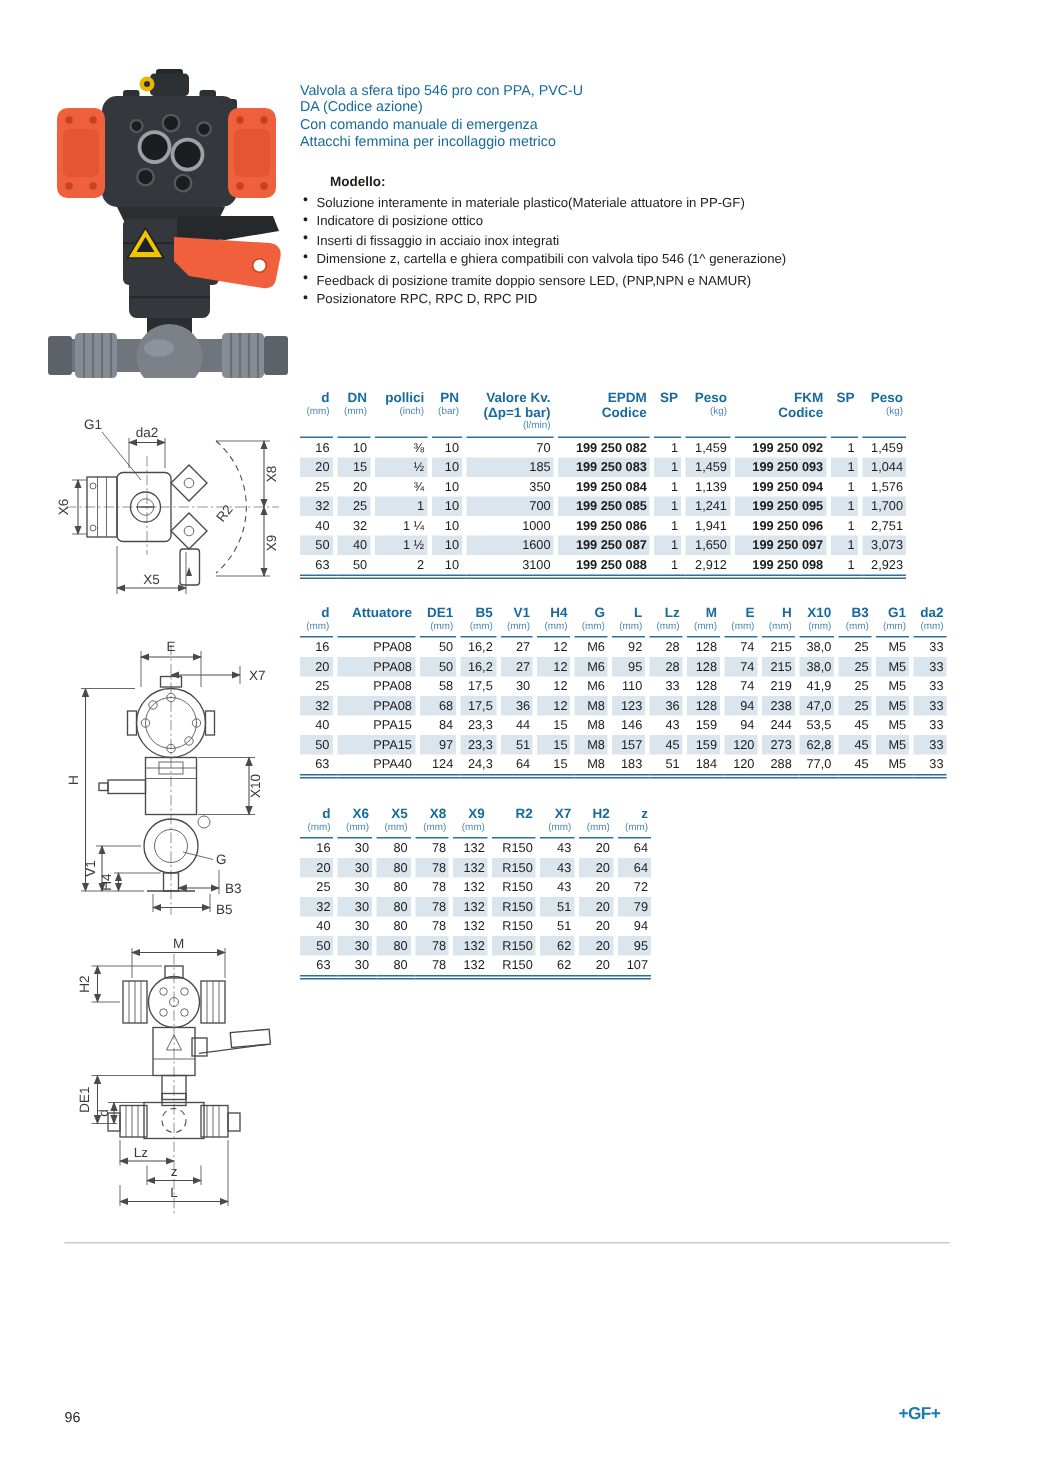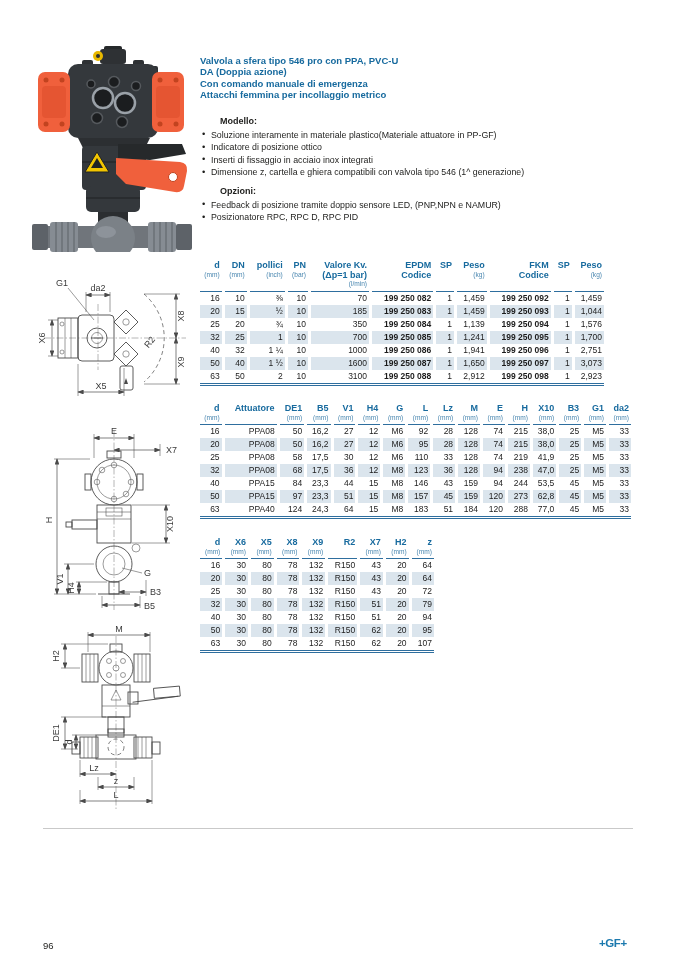--- a/index.html
+++ b/index.html
@@ -2,21 +2,21 @@
 <html><head>
 <meta charset="utf-8">
 <style>
   html,body{margin:0;padding:0;background:#e9e9e9;}
   .page{position:relative;width:691px;height:972px;background:#ffffff;margin:0 auto;
         font-family:"Liberation Sans",sans-serif;color:#1d1d1b;overflow:hidden;}
   .abs{position:absolute;}
 
   
   .info{position:absolute;left:200px;top:55px;width:407px;}
-  .title-line{color:#176a9e;font-weight:bold;font-size:9.5px;line-height:11.4px;}
+  .title-line{color:#176a9e;font-weight:normal;font-size:9.5px;line-height:11.4px;}
   .sec-heading{font-weight:bold;font-size:9px;line-height:10px;margin-top:15px;padding-left:20px;}
   ul.bullets{margin:4px 0 0 0;padding:0;list-style:none;}
   ul.bullets li{position:relative;padding-left:11px;font-size:8.8px;line-height:10.4px;margin-bottom:2.2px;}
   ul.bullets li:before{content:"\2022";position:absolute;left:2px;top:-0.5px;font-size:9.5px;}
 
   
   .tblwrap{position:absolute;}
   table.spec{border-collapse:collapse;width:100%;table-layout:auto;}
   table.spec th{vertical-align:top;text-align:right;padding:0 2px 3px 0;border-bottom:1.5px solid #2e6e9e;}
   .h-main{color:#176a9e;font-weight:bold;font-size:9px;line-height:9.6px;white-space:nowrap;}
@@ -120,31 +120,30 @@
       <line x1="130" y1="176" x2="130" y2="206" stroke="#6a7076" stroke-width="1.5"></line>
       <line x1="136" y1="176" x2="136" y2="206" stroke="#6a7076" stroke-width="1.5"></line>
       <line x1="142" y1="176" x2="142" y2="206" stroke="#6a7076" stroke-width="1.5"></line>
       <circle cx="83" cy="192" r="22" fill="#7b8187"></circle>
       <ellipse cx="76" cy="186" rx="10" ry="6" fill="#8d939a"></ellipse>
     </g>
   </svg>
 
   <div class="info">
     <div class="title-line">Valvola a sfera tipo 546 pro con PPA, PVC-U</div>
-    <div class="title-line">DA (Doppia azione)</div>
+    <div class="title-line">DA (Codice azione)</div>
     <div class="title-line">Con comando manuale di emergenza</div>
     <div class="title-line">Attacchi femmina per incollaggio metrico</div>
     <div class="sec-heading">Modello:</div>
     <ul class="bullets">
         <li>Soluzione interamente in materiale plastico(Materiale attuatore in PP-GF)</li>
         <li>Indicatore di posizione ottico</li>
         <li>Inserti di fissaggio in acciaio inox integrati</li>
         <li>Dimensione z, cartella e ghiera compatibili con valvola tipo 546 (1^ generazione)</li>
       </ul>
-    <div class="sec-heading" style="margin-top:8px;">Opzioni:</div>
     <ul class="bullets">
         <li>Feedback di posizione tramite doppio sensore LED, (PNP,NPN e NAMUR)</li>
         <li>Posizionatore RPC, RPC D, RPC PID</li>
       </ul>
   </div>
 
   <div class="tblwrap" style="left:200px;top:261px;width:404px;">
     <table class="spec">
       <thead>
           <tr>

